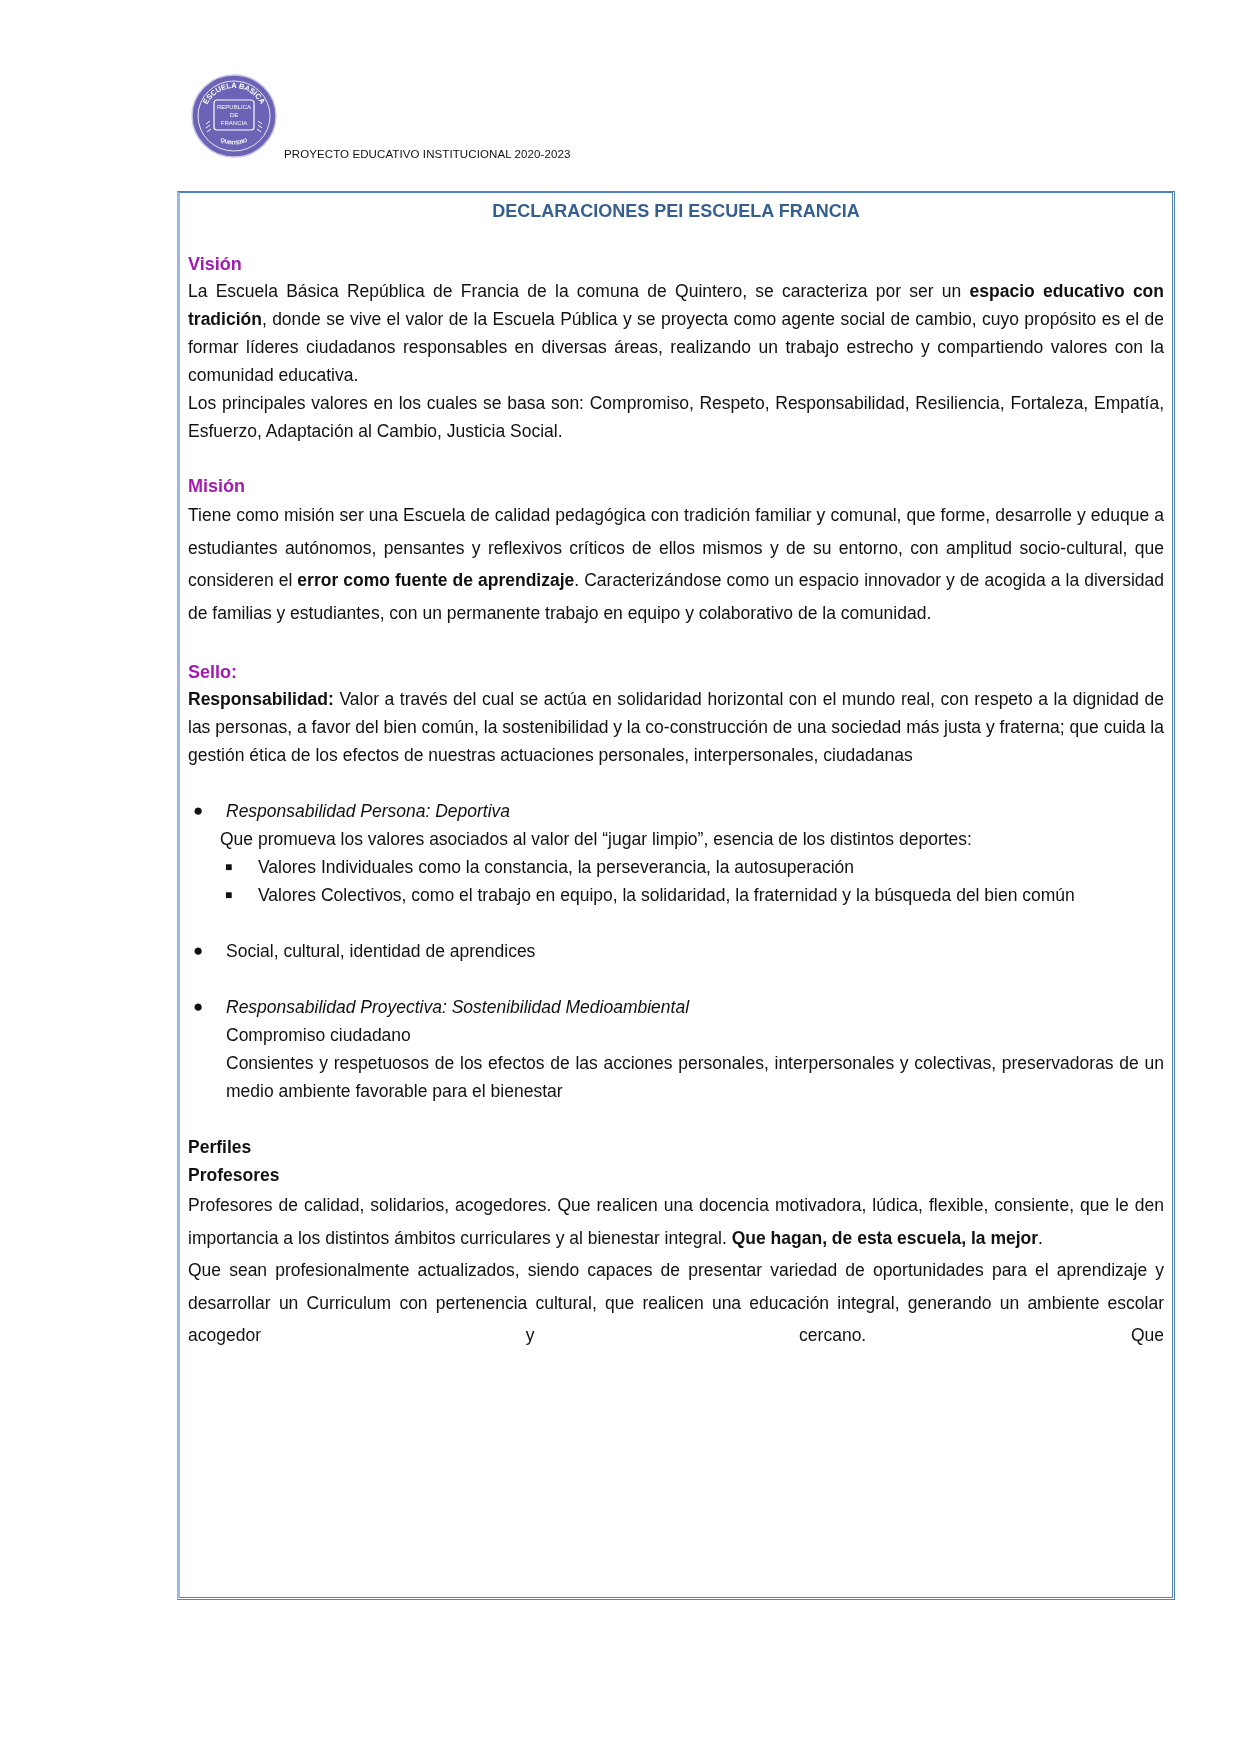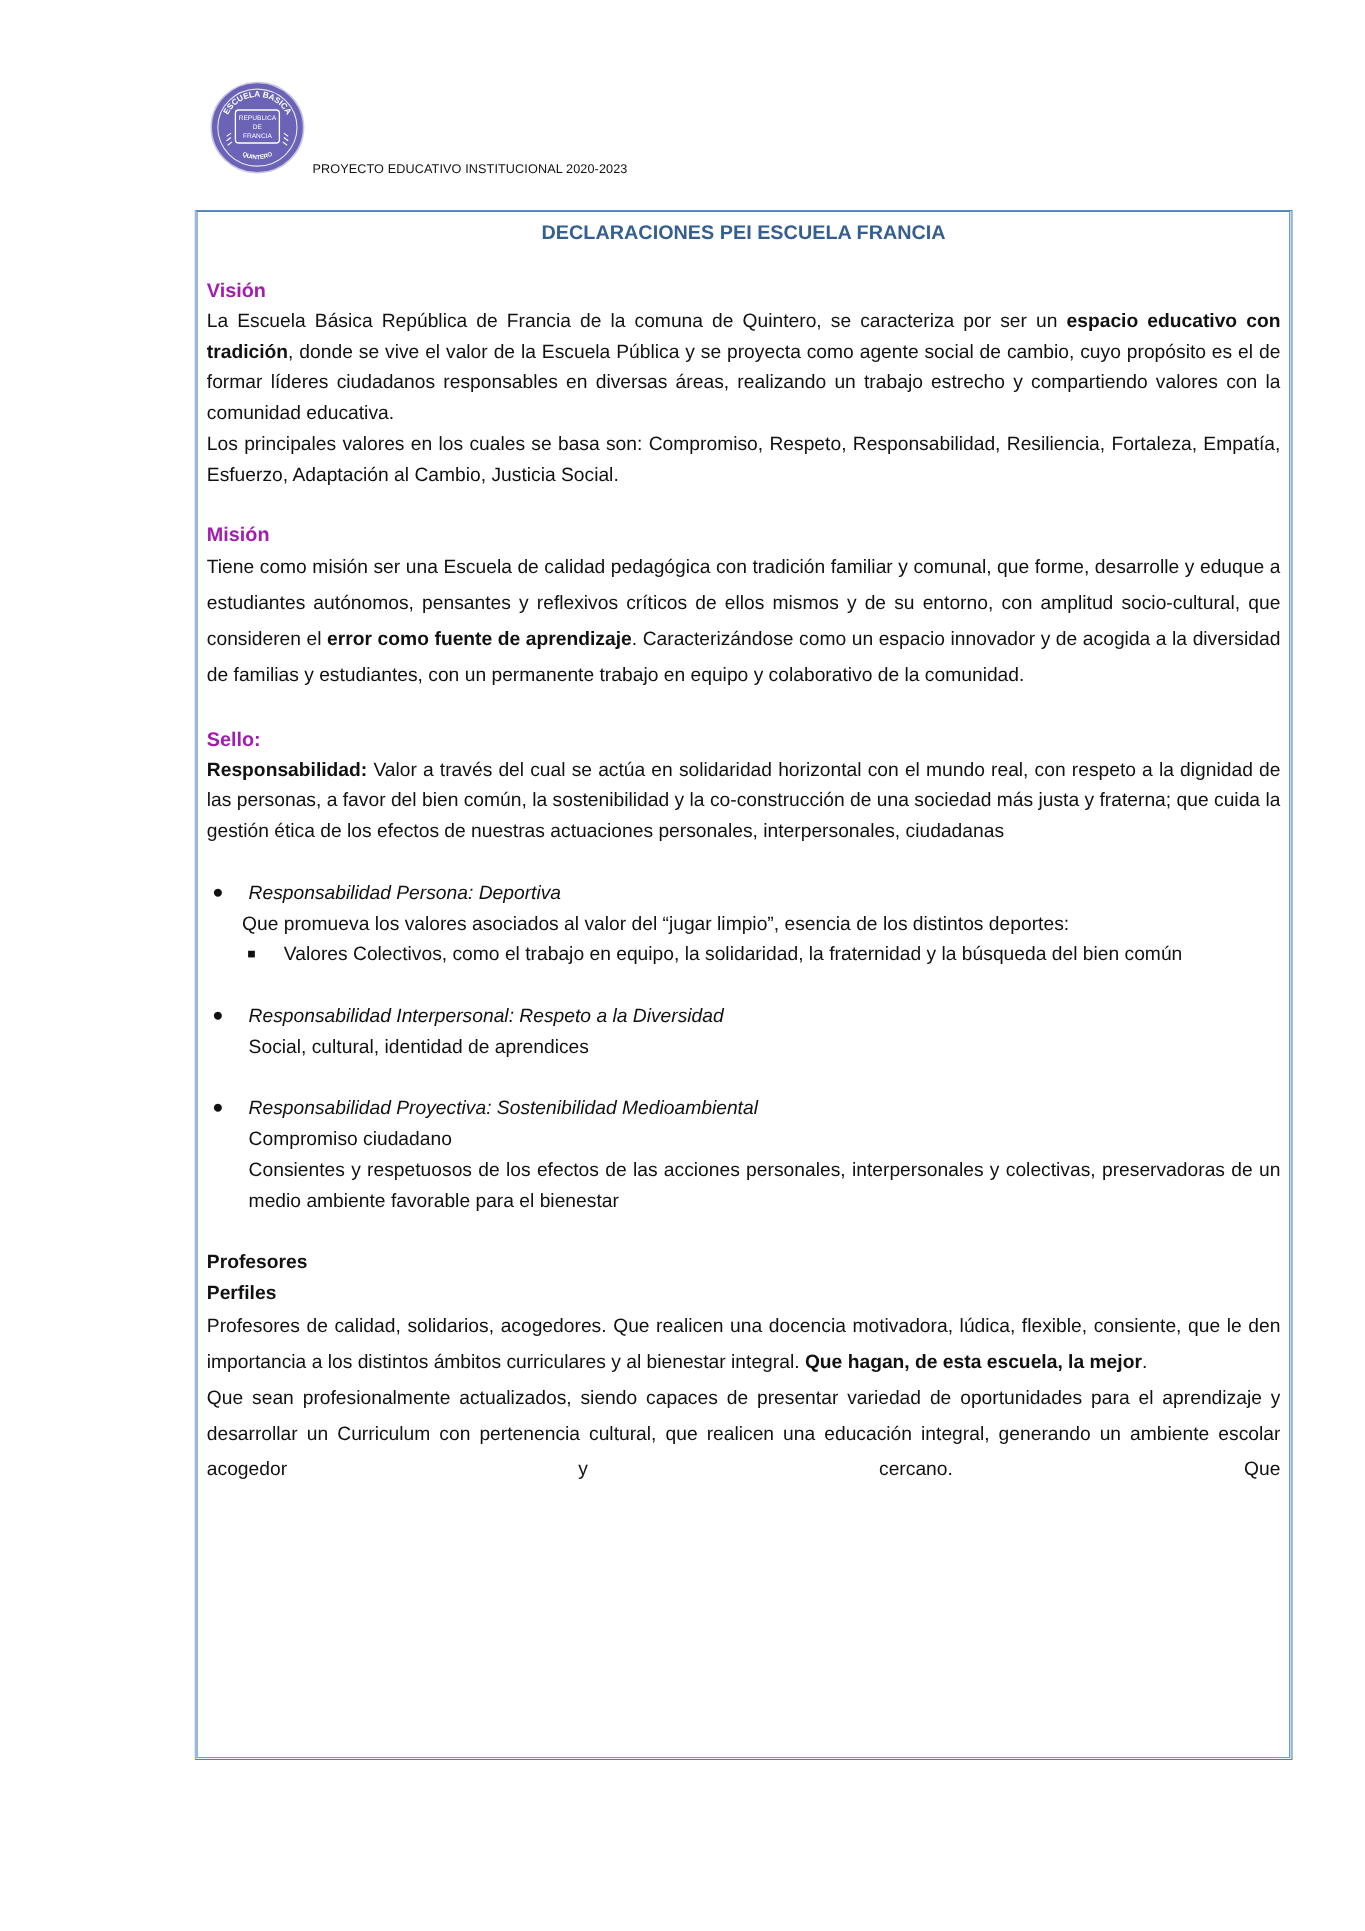--- a/index.html
+++ b/index.html
@@ -85,48 +85,48 @@
       <p><b>Responsabilidad:</b><span> Valor a través del cual se actúa en solidaridad horizontal con el mundo real, con respeto a la dignidad de las personas, a favor del bien común, la sostenibilidad  y la co-construcción de una sociedad más justa y fraterna; que cuida la gestión ética de los efectos de nuestras actuaciones personales, interpersonales, ciudadanas</span></p>
 
       <div class="gap-s"></div>
 
       <div class="bullet first">
         <span class="dot">●</span>
         <div class="ital">Responsabilidad Persona:  Deportiva</div>
         <div class="indent justify" style="margin-left:-6px">Que promueva los valores asociados al valor del “jugar limpio”, esencia de los distintos deportes:</div>
         <div class="sub" style="margin-left:-6px">
           <span class="sq">■</span>
+          <span>Valores Individuales como la constancia, la perseverancia, la autosuperación</span>
         </div>
         <div class="sub" style="margin-left:-6px">
           <span class="sq">■</span>
           <span>Valores Colectivos, como el trabajo en equipo, la solidaridad, la fraternidad y la búsqueda del bien común</span>
         </div>
       </div>
 
       <div class="gap-s"></div>
 
       <div class="bullet">
         <span class="dot">●</span>
-        <div class="ital">Responsabilidad Interpersonal: Respeto a la Diversidad</div>
         <div>Social, cultural, identidad de aprendices</div>
       </div>
 
       <div class="gap-s"></div>
 
       <div class="bullet">
         <span class="dot">●</span>
         <div class="ital">Responsabilidad Proyectiva: Sostenibilidad Medioambiental</div>
         <div>Compromiso ciudadano</div>
         <div class="justify">Consientes y respetuosos de los efectos de las acciones personales, interpersonales y colectivas, preservadoras de un medio ambiente favorable para el bienestar</div>
       </div>
     </section>
 
     <div class="gap-s"></div>
 
     <section class="profiles">
+      <div class="line">Perfiles</div>
       <div class="line">Profesores</div>
-      <div class="line">Perfiles</div>
       <p><span>Profesores de calidad, solidarios, acogedores. Que realicen una docencia motivadora, lúdica, flexible, consiente, que le den importancia a los distintos ámbitos curriculares y  al bienestar integral. </span><b>Que hagan, de esta escuela, la mejor</b><span>.</span></p>
       <p class="last">Que sean profesionalmente actualizados, siendo capaces de presentar variedad de oportunidades para el aprendizaje y desarrollar un Curriculum con pertenencia cultural, que realicen una educación integral, generando un ambiente escolar acogedor y cercano. Que</p>
     </section>
 
   </div>
 </div>
 
 </body></html>

